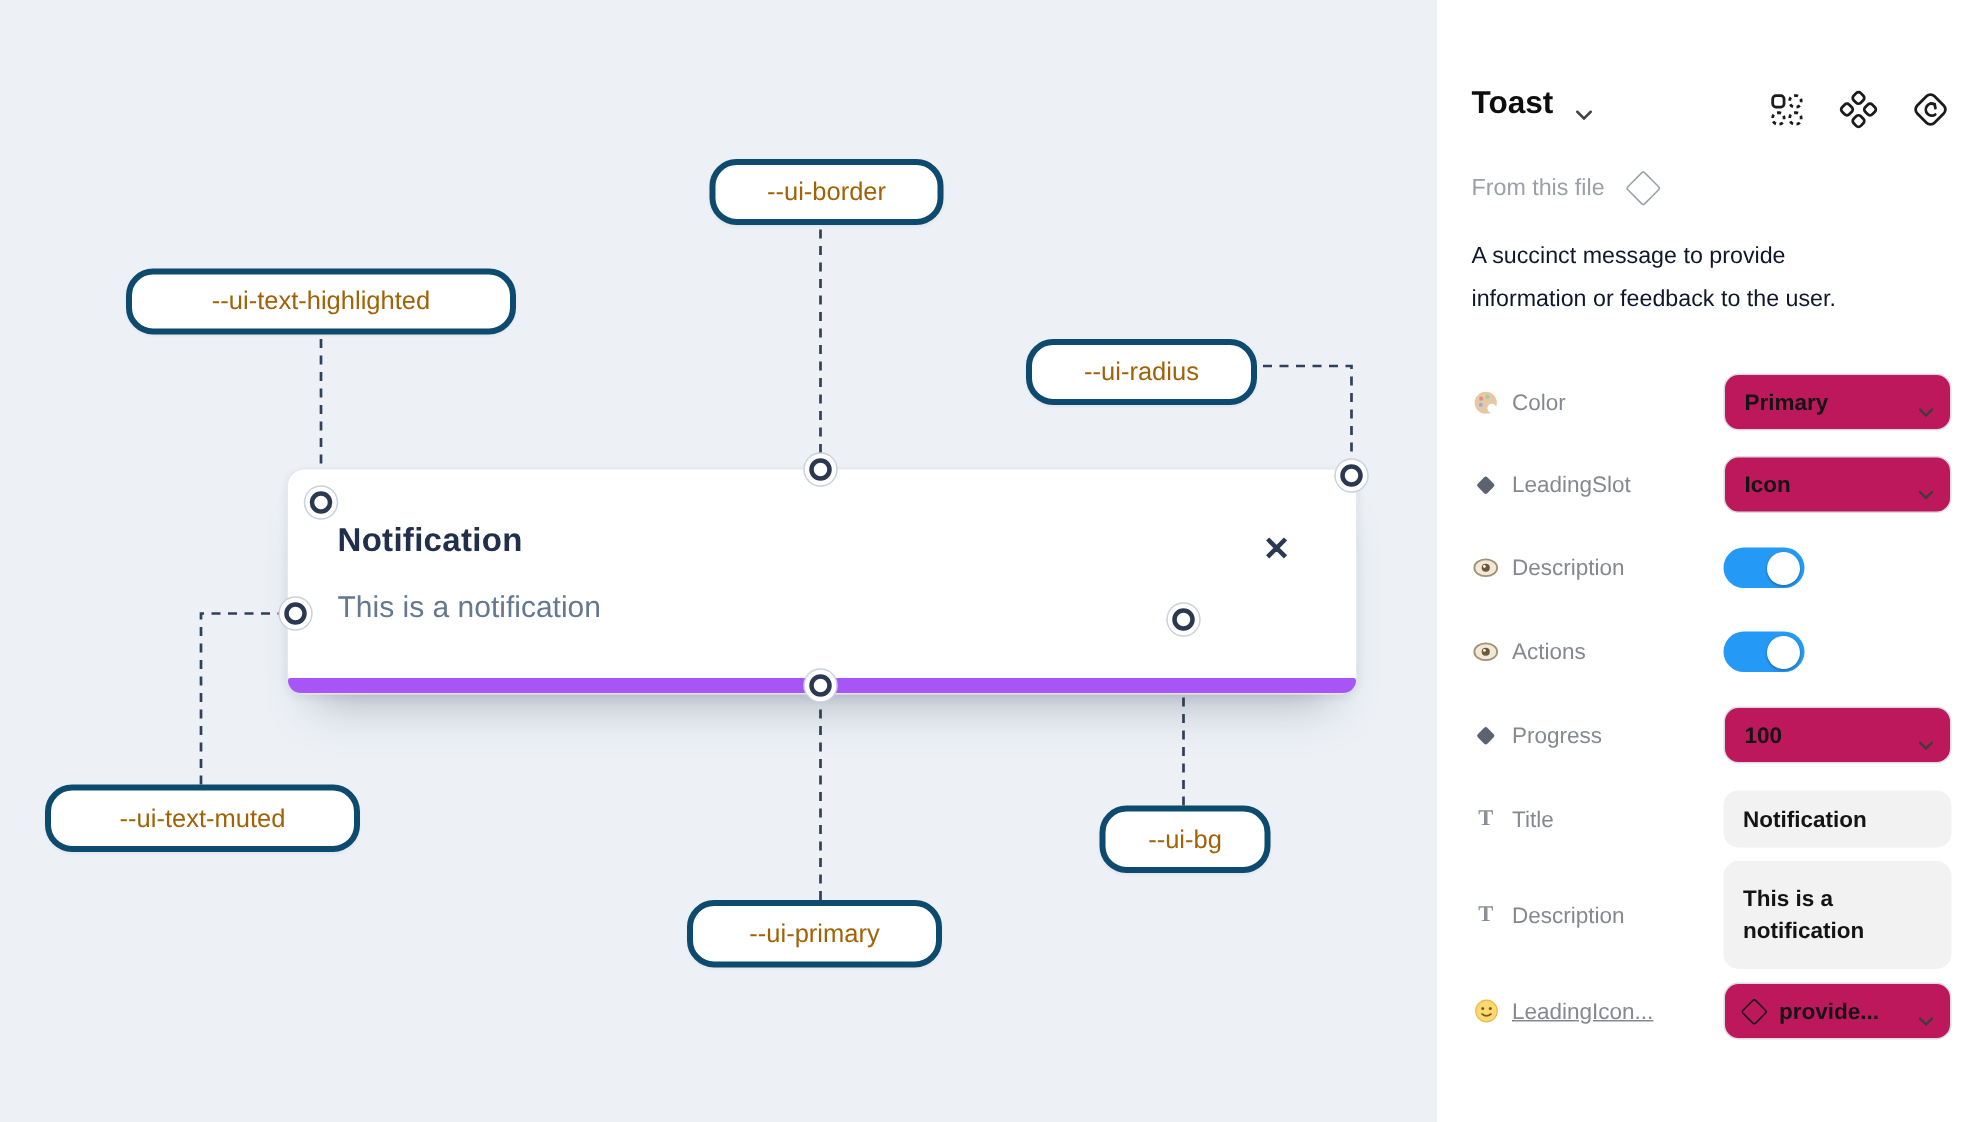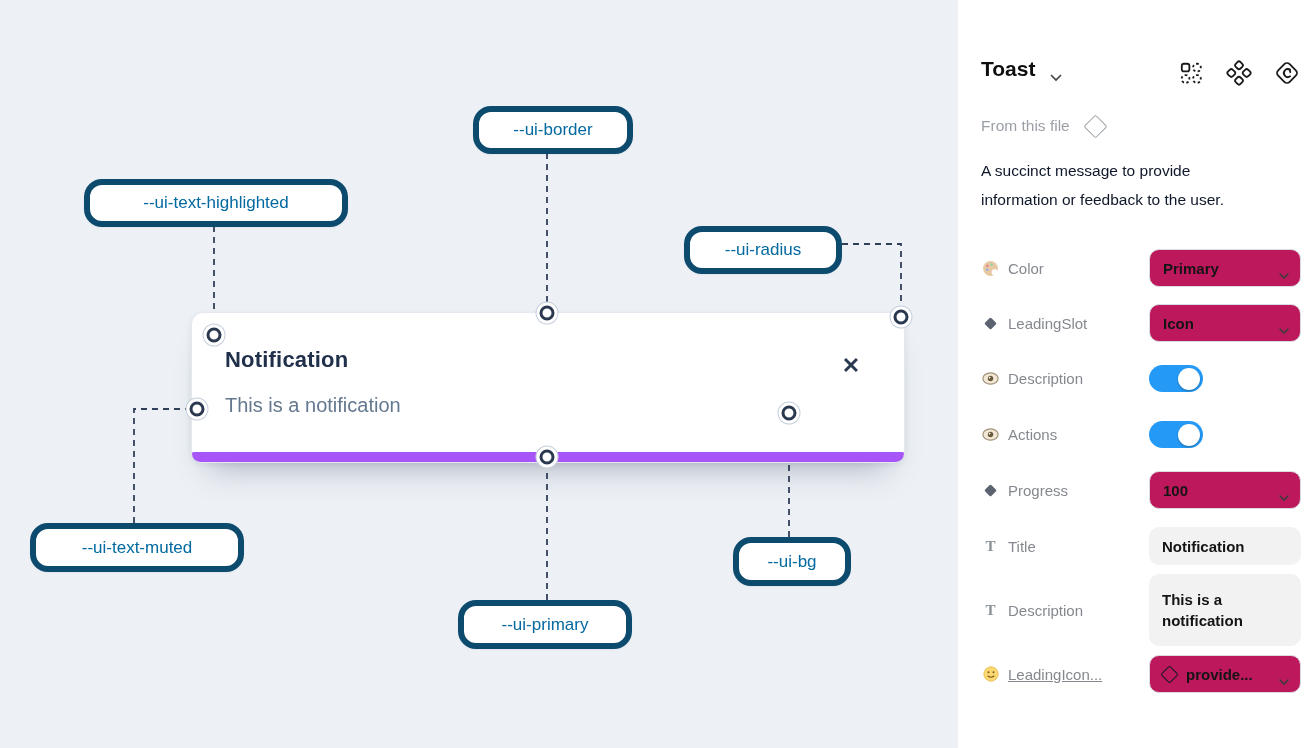--- a/index.html
+++ b/index.html
@@ -19,23 +19,23 @@
     box-shadow:0 22px 30px -18px rgba(40,55,80,.35), 0 2px 6px rgba(40,55,80,.08);
   }
   .toast-title{position:absolute;left:33px;top:34px;font-size:22px;font-weight:700;color:#20304a;letter-spacing:.2px;}
   .toast-desc{position:absolute;left:33px;top:81px;font-size:20px;font-weight:400;color:#64788f;}
   .toast-close{position:absolute;right:40px;top:40px;width:26px;height:26px;border:0;background:transparent;
     font-size:22px;font-weight:700;color:#2b3950;line-height:26px;text-align:center;padding:0;cursor:pointer;}
   .toast-progress{position:absolute;left:0;bottom:0;width:100%;height:10px;background:#a855f7;
     border-radius:2px 2px 11px 11px;}
 
   .pill{
-    position:absolute;background:#fff;border:6px solid #0c4a6e;border-radius:18px;
+    position:absolute;background:#fff;border:4px solid #0c4a6e;border-radius:18px;
     display:flex;align-items:center;justify-content:center;
-    font-size:17px;color:#0369a1;box-shadow:0 1px 2px rgba(30,40,60,.05);cursor:pointer;
+    font-size:17px;color:#a16207;box-shadow:0 1px 2px rgba(30,40,60,.05);cursor:pointer;
   }
   .pill-border{left:473px;top:106px;width:148px;height:36px;}
   .pill-highlighted{left:84px;top:179px;width:252px;height:36px;}
   .pill-radius{left:684px;top:226px;width:146px;height:36px;}
   .pill-muted{left:30px;top:523px;width:202px;height:37px;}
   .pill-primary{left:458px;top:600px;width:162px;height:37px;}
   .pill-bg{left:733px;top:537px;width:106px;height:37px;}
 
   .dot{
     position:absolute;width:9px;height:9px;background:#fff;border:3px solid #2b3950;border-radius:50%;
@@ -43,21 +43,21 @@
   }
 
   
   .panel{position:absolute;left:962px;top:0;width:354px;height:748px;background:#fff;}
   .panel-title{position:absolute;left:19px;top:57px;font-size:21px;font-weight:700;color:#0e0e0e;}
   .panel-title-chevron{position:absolute;left:88px;top:68px;}
   .icon-btn{position:absolute;top:60px;width:26px;height:26px;border:0;background:transparent;padding:0;cursor:pointer;}
   .icon-btn svg{display:block;}
   .ib1{left:216px;} .ib2{left:264px;} .ib3{left:312px;}
 
-  .source-row{position:absolute;left:19px;top:117px;display:flex;align-items:center;gap:17px;}
+  .source-row{position:absolute;left:19px;top:117px;display:flex;align-items:flex-start;gap:17px;}
   .source-text{font-size:15.5px;color:#9b9fa6;}
   .source-diamond{width:15px;height:15px;border:1.7px solid #9aa0a7;border-radius:2px;transform:rotate(45deg);}
 
   .panel-desc{position:absolute;left:19px;top:156px;font-size:15.5px;color:#0f172a;line-height:29px;}
 
   .row-label{position:absolute;left:19px;display:flex;align-items:center;gap:8px;
     font-size:15px;color:#85898f;}
   .row-label .glyph{width:19px;display:flex;justify-content:center;}
   .t-glyph{font-family:"Liberation Serif", serif;font-size:15px;font-weight:700;color:#8a8f98;}
 

